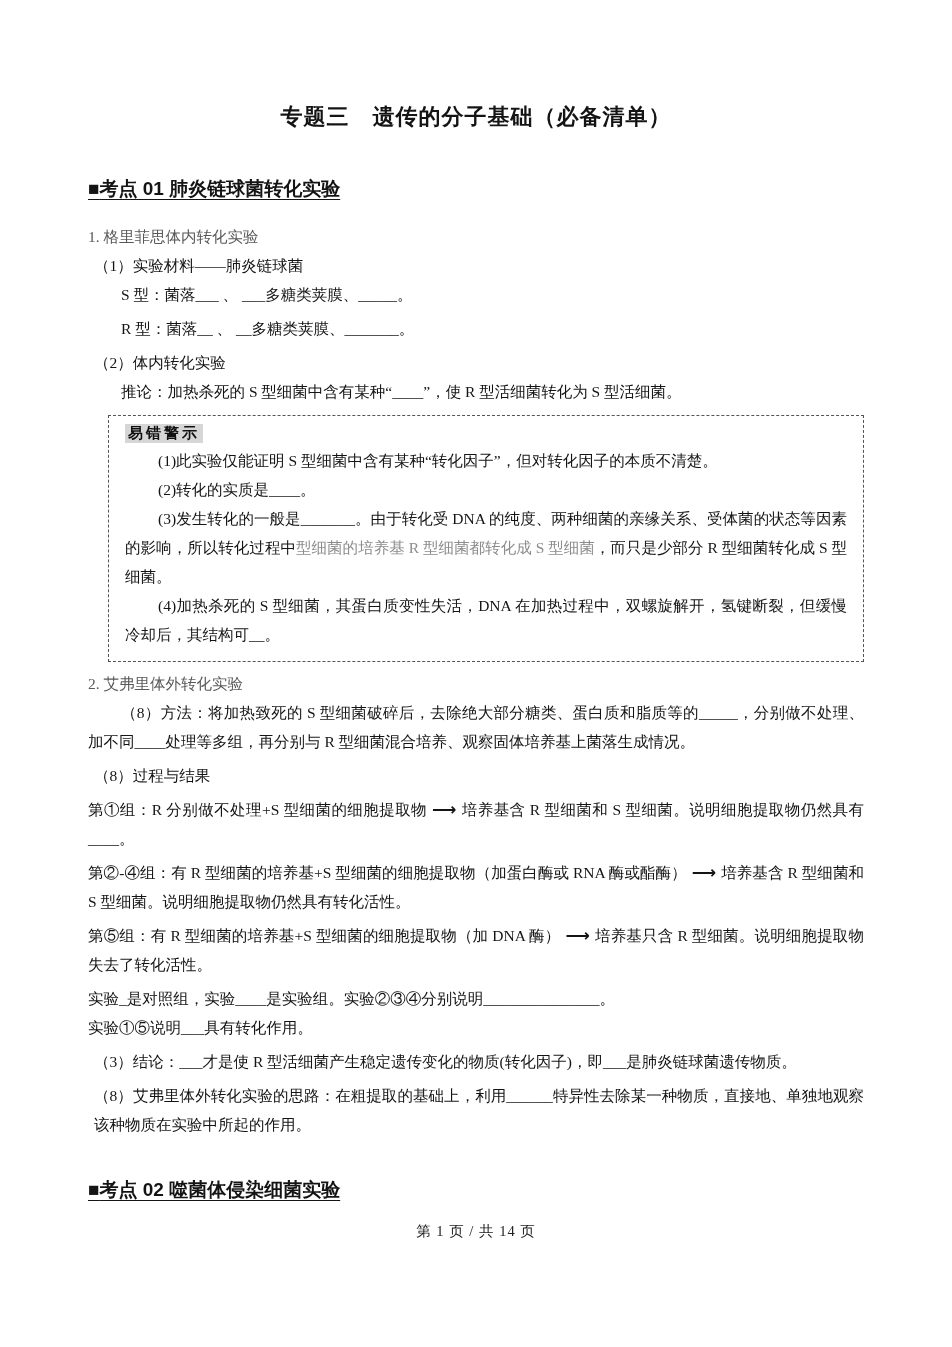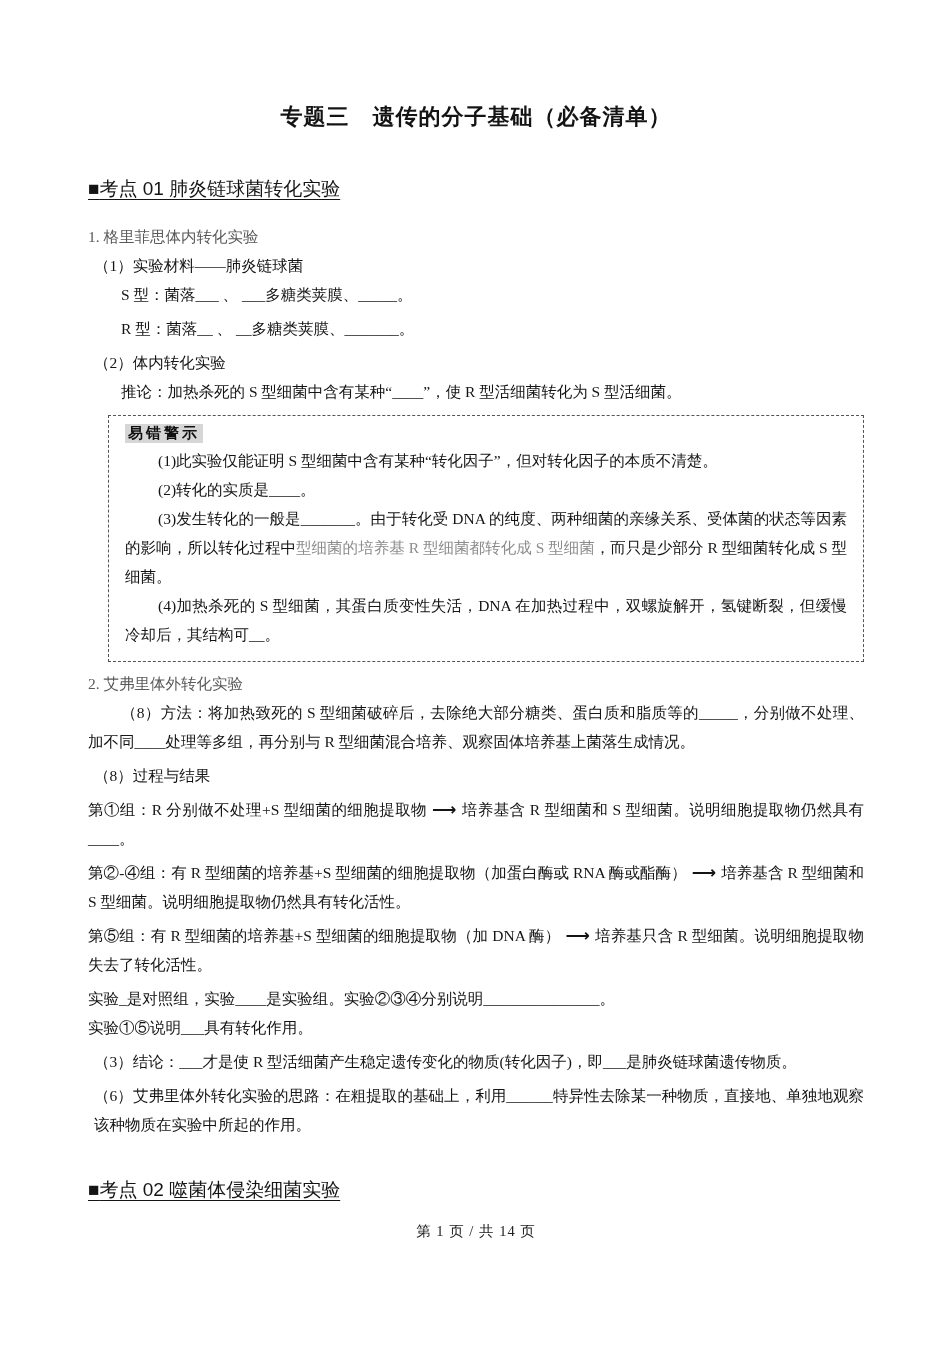--- a/index.html
+++ b/index.html
@@ -20,21 +20,21 @@
     font-family: "Liberation Sans", "DejaVu Sans", sans-serif;
     font-size: 22px;
     font-weight: bold;
     letter-spacing: 1px;
     margin-bottom: 44px;
   }
 
   .section-heading {
     font-family: "Liberation Sans", "DejaVu Sans", sans-serif;
     font-size: 19px;
-    font-weight: normal;
+    font-weight: bold;
     text-decoration: underline;
     text-underline-offset: 4px;
     margin-bottom: 20px;
   }
   .section-heading .marker { text-decoration: underline; }
 
   .para {
     font-size: 15.5px;
     line-height: 29px;
     text-align: justify;
@@ -118,20 +118,20 @@
 
     <p class="para block"><span>第①组：R 分别做不处理+S 型细菌的细胞提取物</span><span class="arrow">⟶</span><span>培养基含 R 型细菌和 S 型细菌。说明细胞提取物仍然具有____。</span></p>
 
     <p class="para block"><span>第②-④组：有 R 型细菌的培养基+S 型细菌的细胞提取物（加蛋白酶或 RNA 酶或酯酶）</span><span class="arrow">⟶</span><span>培养基含 R 型细菌和 S 型细菌。说明细胞提取物仍然具有转化活性。</span></p>
 
     <p class="para block"><span>第⑤组：有 R 型细菌的培养基+S 型细菌的细胞提取物（加 DNA 酶）</span><span class="arrow">⟶</span><span>培养基只含  R 型细菌。说明细胞提取物失去了转化活性。</span></p>
 
     <p class="para block">实验_是对照组，实验____是实验组。实验②③④分别说明_______________。</p>
     <p class="para">实验①⑤说明___具有转化作用。</p>
     <p class="para indent-05 block">（3）结论：___才是使 R 型活细菌产生稳定遗传变化的物质(转化因子)，即___是肺炎链球菌遗传物质。</p>
-    <p class="para indent-05 block">（6）艾弗里体外转化实验的思路：在粗提取的基础上，利用______特异性去除某一种物质，直接地、单独地观察该种物质在实验中所起的作用。</p>
+    <p class="para indent-05 block">（8）艾弗里体外转化实验的思路：在粗提取的基础上，利用______特异性去除某一种物质，直接地、单独地观察该种物质在实验中所起的作用。</p>
 
     <h2 class="section-heading" style="margin-top:38px;"><span class="marker">■</span><span>考点 02  噬菌体侵染细菌实验</span></h2>
 
   </div>
 
   <div class="footer">第 1 页 / 共 14 页</div>
 </div>
 
 </body></html>

